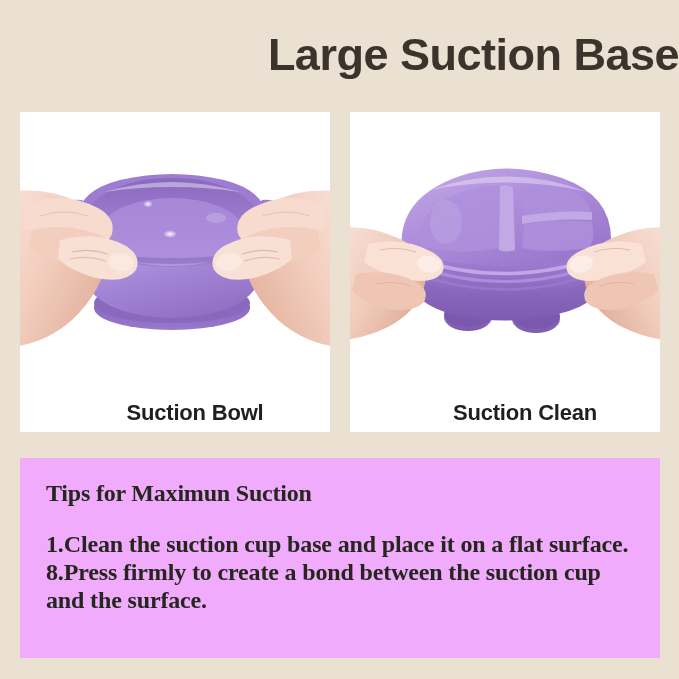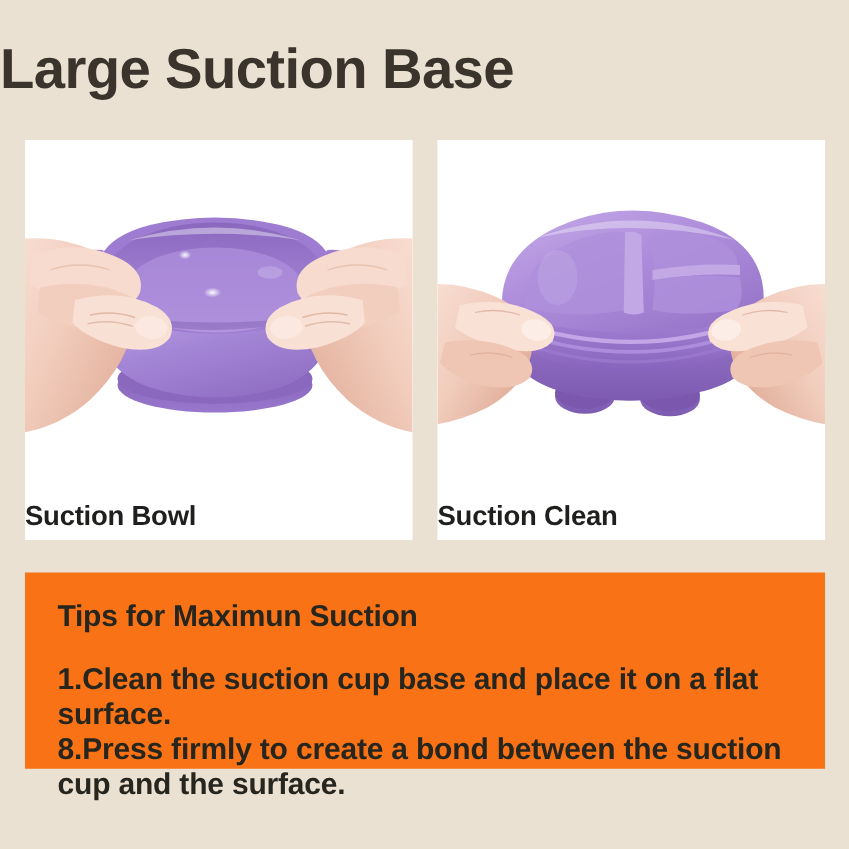--- a/index.html
+++ b/index.html
@@ -20,21 +20,21 @@
     height: 679px;
     background: #EAE1D2;
   }
 
   
   .title {
     position: absolute;
     left: 0;
     top: 28px;
     width: 679px;
-    text-align: left;
+    text-align: right;
     font-size: 45px;
     font-weight: bold;
     letter-spacing: -0.5px;
     color: #3A342C;
     line-height: 54px;
     white-space: nowrap;
   }
 
   
   .photo-row {
@@ -59,44 +59,45 @@
     top: 0;
     width: 310px;
     height: 272px;
     overflow: hidden;
   }
   .caption {
     position: absolute;
     left: 0;
     bottom: 6px;
     width: 350px;
-    text-align: left;
+    text-align: center;
     font-size: 22px;
     font-weight: bold;
     color: #1F1F1D;
     letter-spacing: -0.2px;
     white-space: nowrap;
   }
 
   
   .pp-light  { fill: #C3A8E6; }
   .pp-mid    { fill: #AE8FDC; }
   .pp-base   { fill: #9E7CD2; }
   .pp-deep   { fill: #8A68BE; }
   .pp-dark   { fill: #7B58AE; }
 
   
   .tips {
     position: absolute;
     left: 20px;
     top: 458px;
     width: 640px;
-    height: 157px;
-    background: #f97316;
+    height: 200px;
+    background: #f0abfc;
     box-sizing: border-box;
+    font-family: Liberation Serif, serif;
   }
   .tips-heading {
     position: absolute;
     left: 26px;
     top: 22px;
     font-size: 24px;
     font-weight: bold;
     color: #26261F;
     letter-spacing: -0.2px;
     white-space: nowrap;

